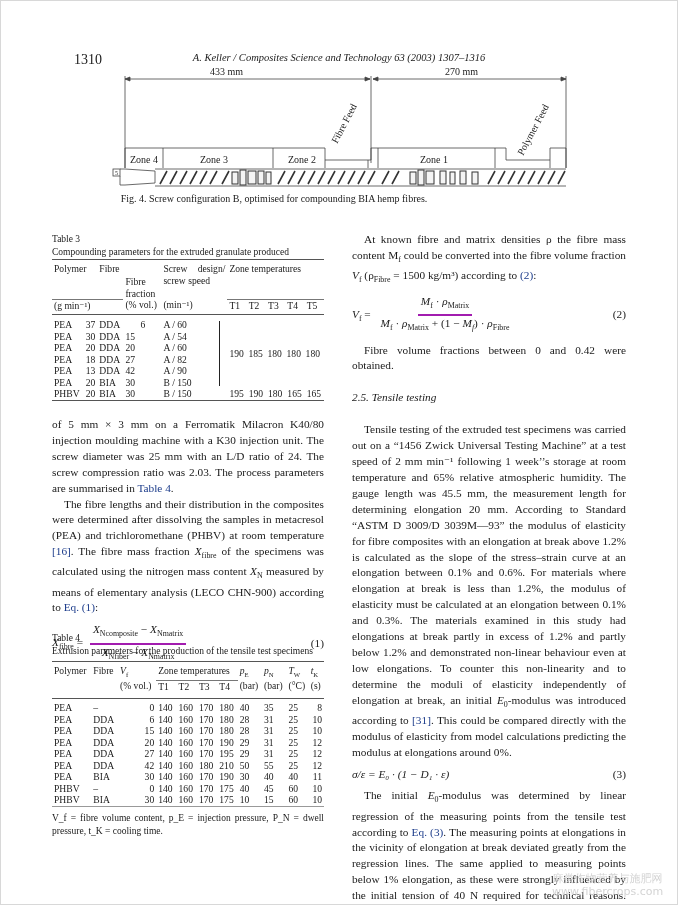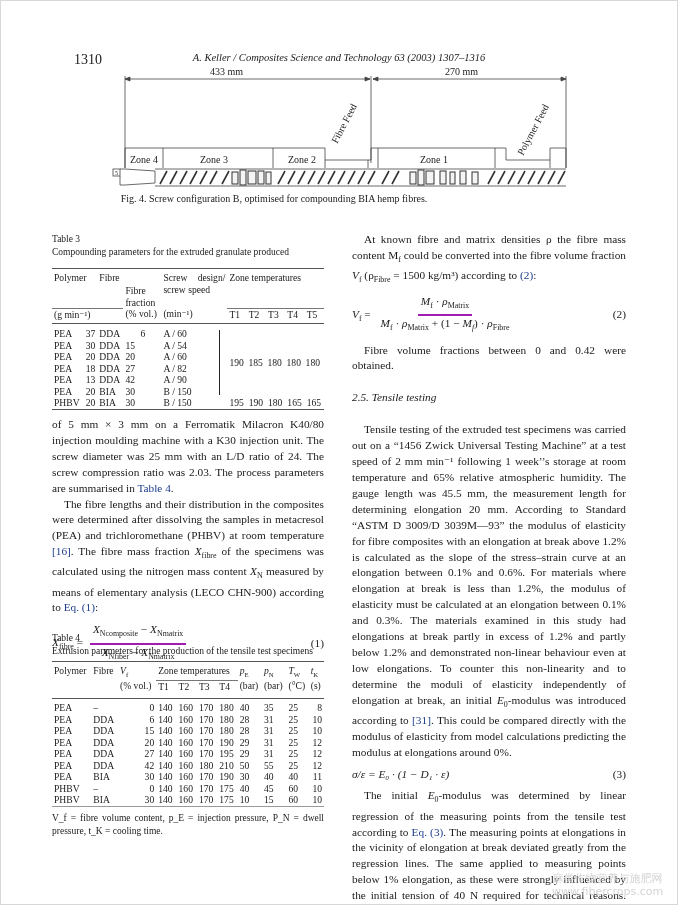--- a/index.html
+++ b/index.html
@@ -99,21 +99,21 @@
       <text x="5" y="107" font-size="6">5</text>
       <text transform="translate(227,76) rotate(-62)">Fibre Feed</text>
       <text transform="translate(413,88) rotate(-62)">Polymer Feed</text>
     </g>
   </svg>
 </div>
 <div class="figcap">Fig. 4. Screw configuration B, optimised for compounding BIA hemp fibres.</div>
 
 <div class="col colL" style="top:233px;">
   <div class="tcap">Table 3</div>
-  <div class="tcap" style="margin-bottom:9px;">Compounding parameters for the extruded granulate produced</div>
+  <div class="tcap" style="margin-bottom:0;">Compounding parameters for the extruded granulate produced</div>
   <table class="t">
     <tbody>
         <tr class="rule">
       <td colspan="2" style="padding-top:3px;">Polymer</td>
       <td style="padding-top:3px;">Fibre</td>
       <td rowspan="2" style="padding-top:16px;white-space:normal;width:34px;">Fibre fraction</td>
       <td rowspan="2" style="padding-top:3px;white-space:normal;width:62px;">Screw design/ screw speed</td>
       <td colspan="5" style="padding-top:3px;">Zone temperatures</td>
     </tr>
     <tr>

